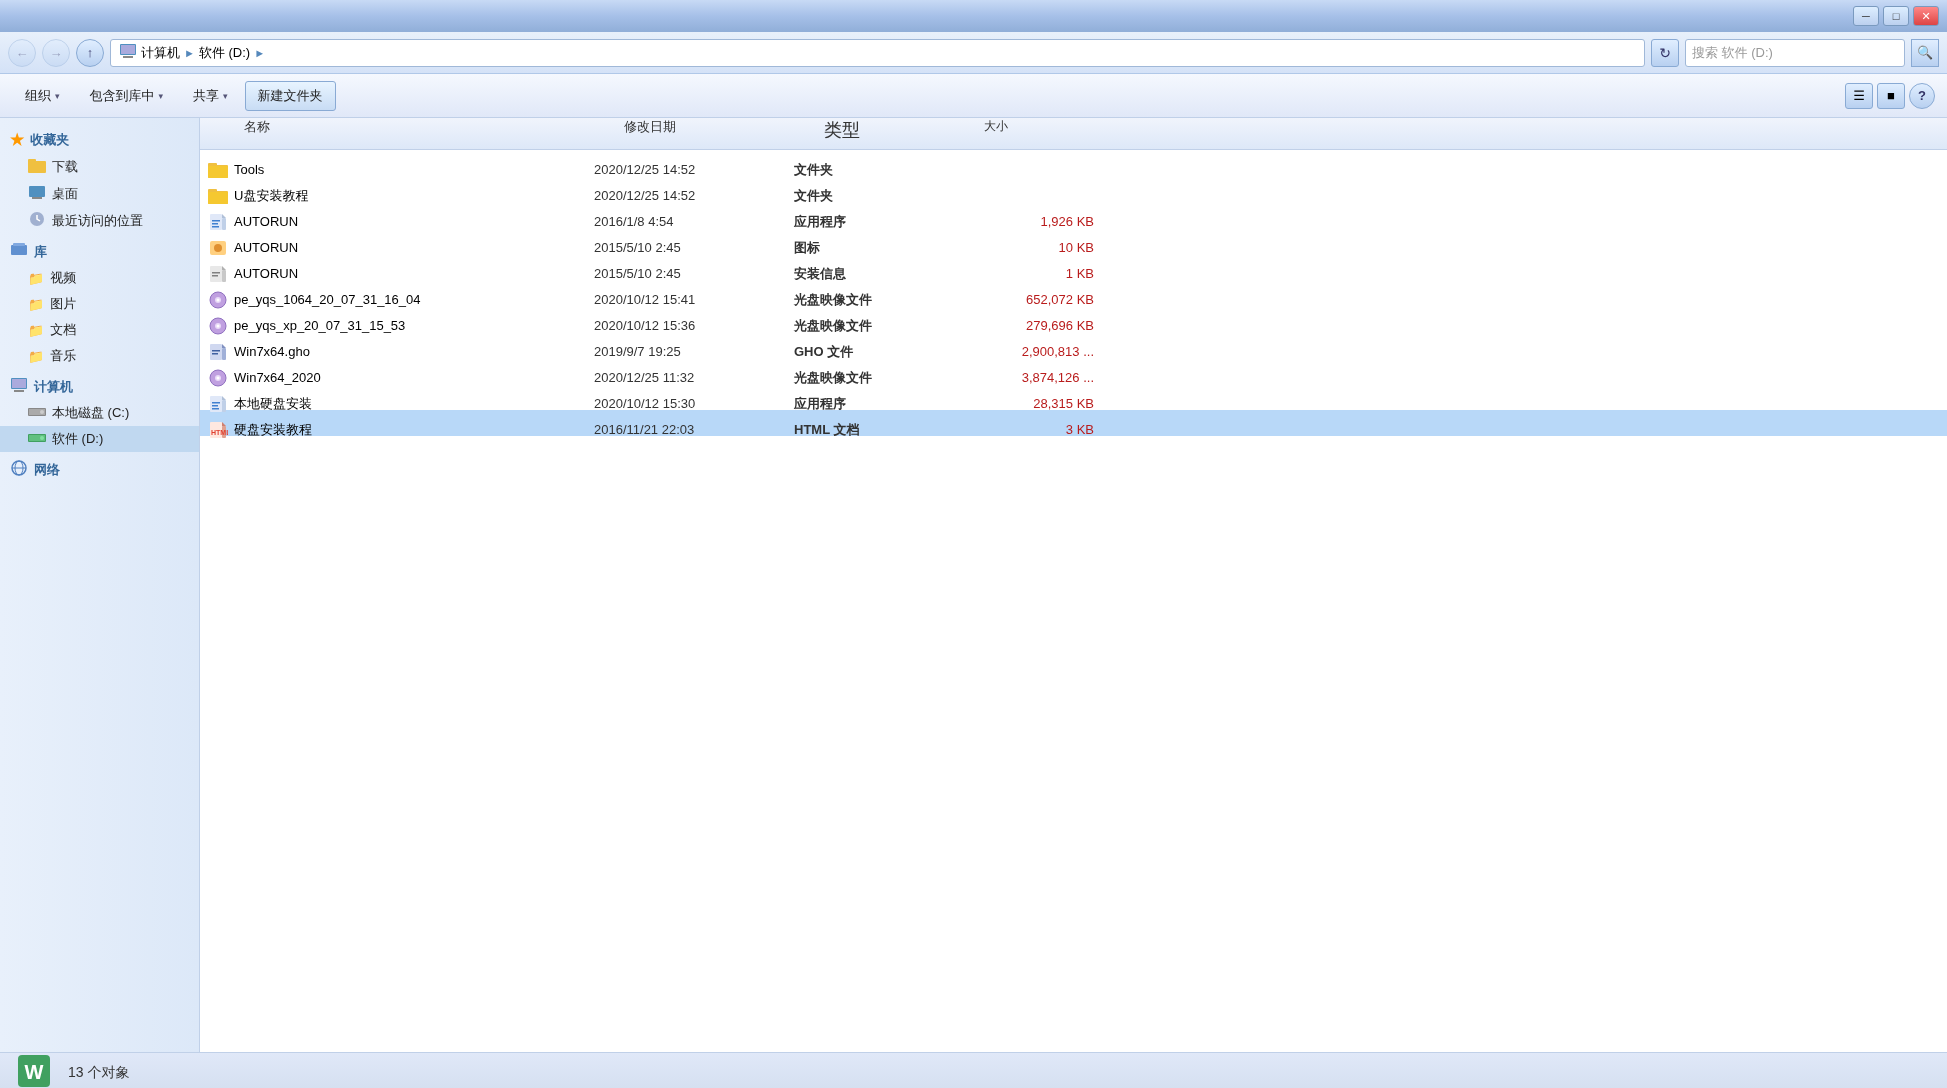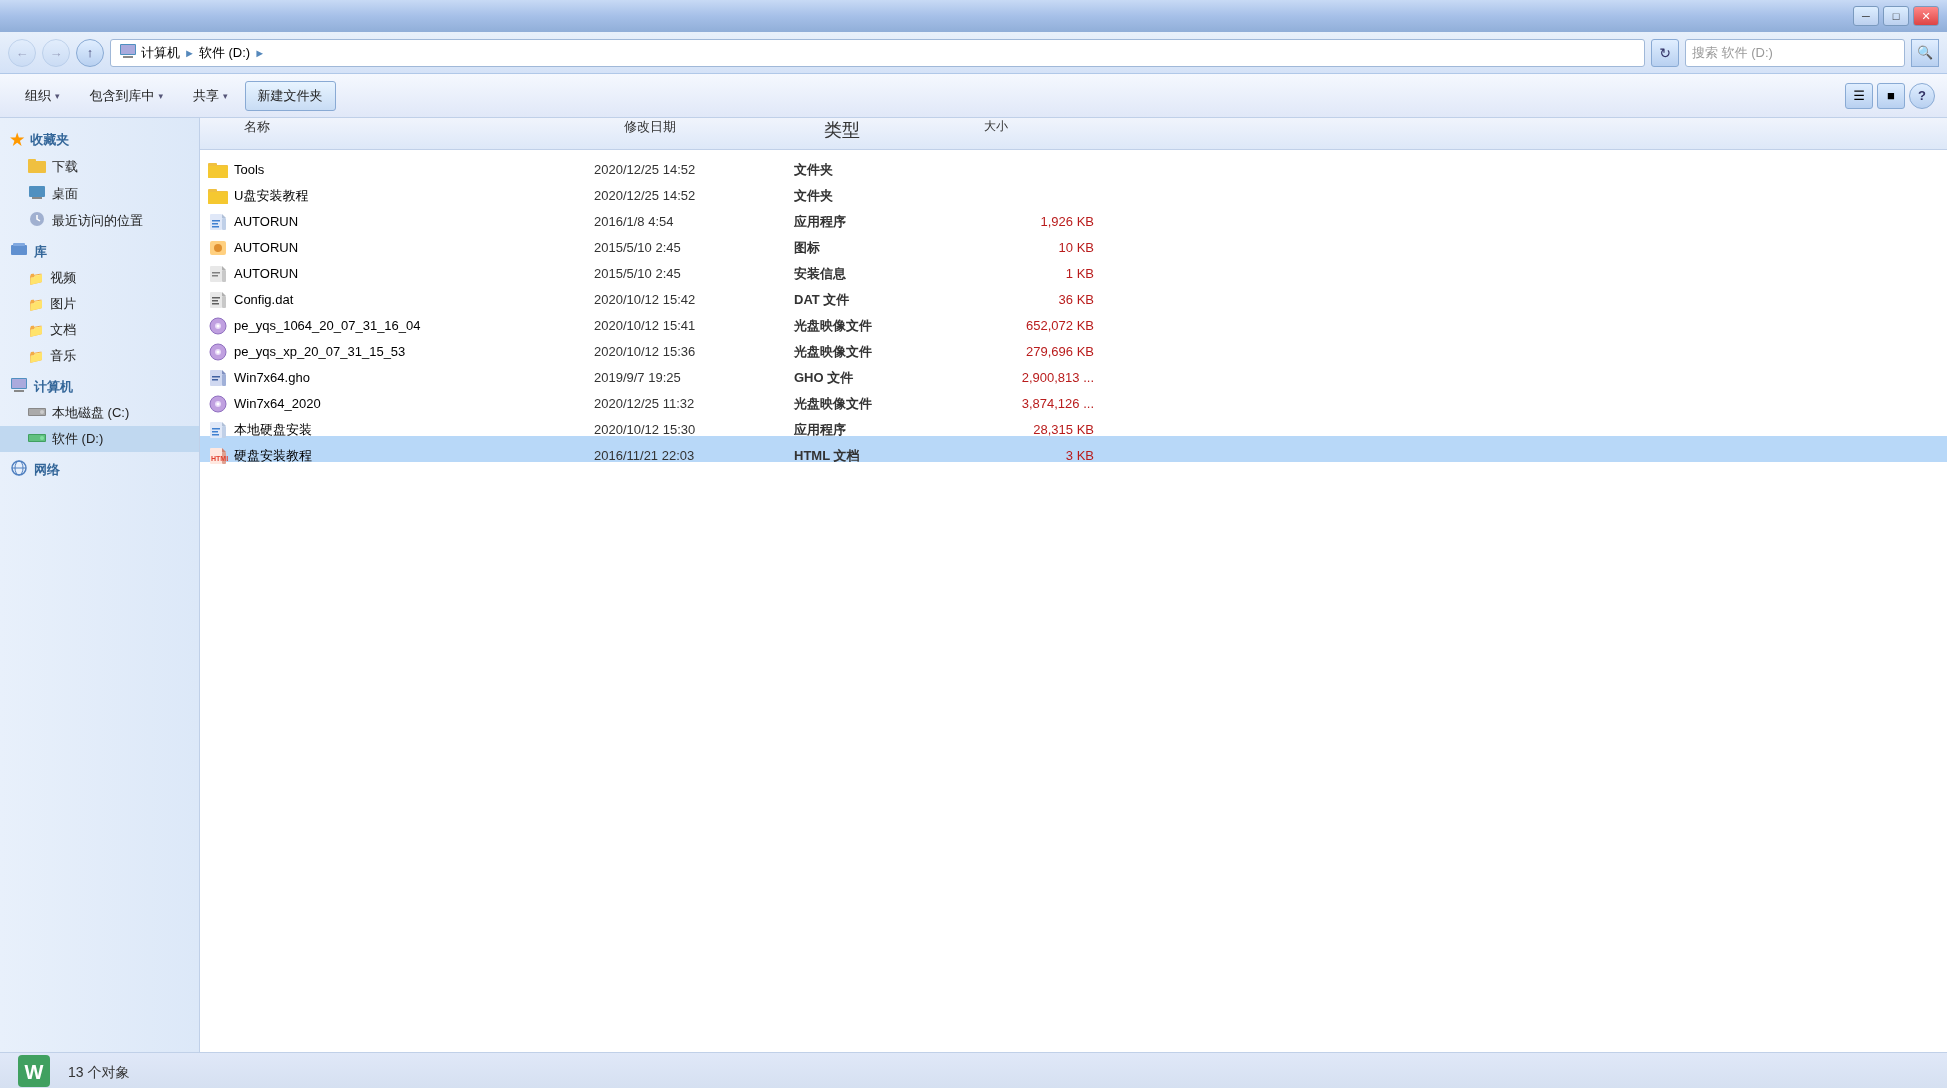--- a/index.html
+++ b/index.html
@@ -580,36 +580,20 @@
             </svg>
           </div>
     <div class="file-name">AUTORUN</div>
     <div class="file-date">2015/5/10 2:45</div>
     <div class="file-type">安装信息</div>
     <div class="file-size">1 KB</div>
   </div>
         <div class="file-row">
     <div class="file-icon">
             <svg width="20" height="18" viewBox="0 0 20 18">
-              <rect x="2" y="1" width="12" height="16" rx="1" fill="#e8e8e8"></rect>
-              <polygon points="14,1 18,5 14,5" fill="#b0b0b0"></polygon>
-              <rect x="14" y="5" width="4" height="12" rx="1" fill="#c8c8c8"></rect>
-              <rect x="4" y="6" width="8" height="1.5" fill="#606060"></rect>
-              <rect x="4" y="9" width="6" height="1.5" fill="#606060"></rect>
-              <rect x="4" y="12" width="7" height="1.5" fill="#606060"></rect>
-            </svg>
-          </div>
-    <div class="file-name">Config.dat</div>
-    <div class="file-date">2020/10/12 15:42</div>
-    <div class="file-type">DAT 文件</div>
-    <div class="file-size">36 KB</div>
-  </div>
-        <div class="file-row">
-    <div class="file-icon">
-            <svg width="20" height="18" viewBox="0 0 20 18">
               <circle cx="10" cy="9" r="8" fill="#c0a0e0" stroke="#9070c0" stroke-width="1"></circle>
               <circle cx="10" cy="9" r="3" fill="#e8d8f8"></circle>
               <circle cx="10" cy="9" r="1.5" fill="#fff"></circle>
             </svg>
           </div>
     <div class="file-name">pe_yqs_1064_20_07_31_16_04</div>
     <div class="file-date">2020/10/12 15:41</div>
     <div class="file-type">光盘映像文件</div>
     <div class="file-size">652,072 KB</div>
   </div>

